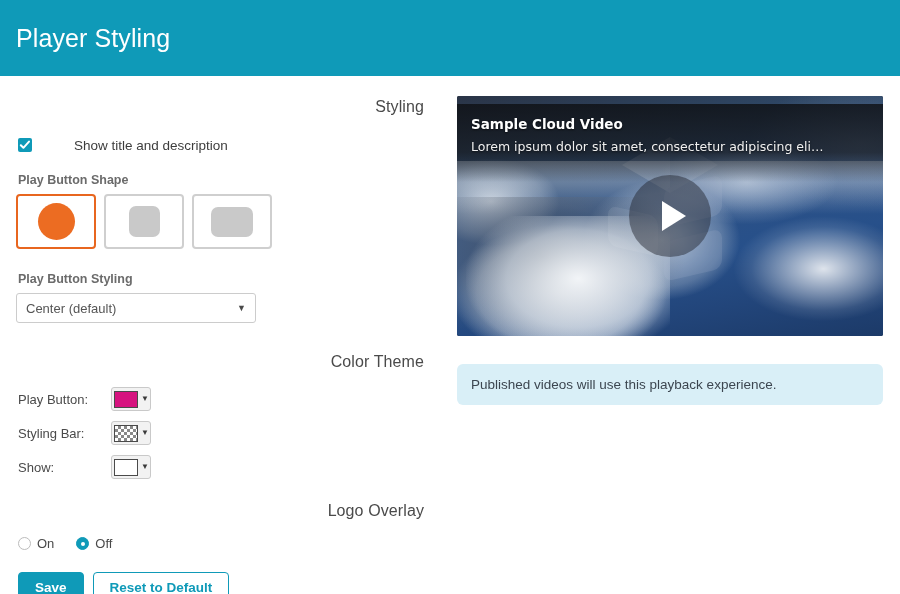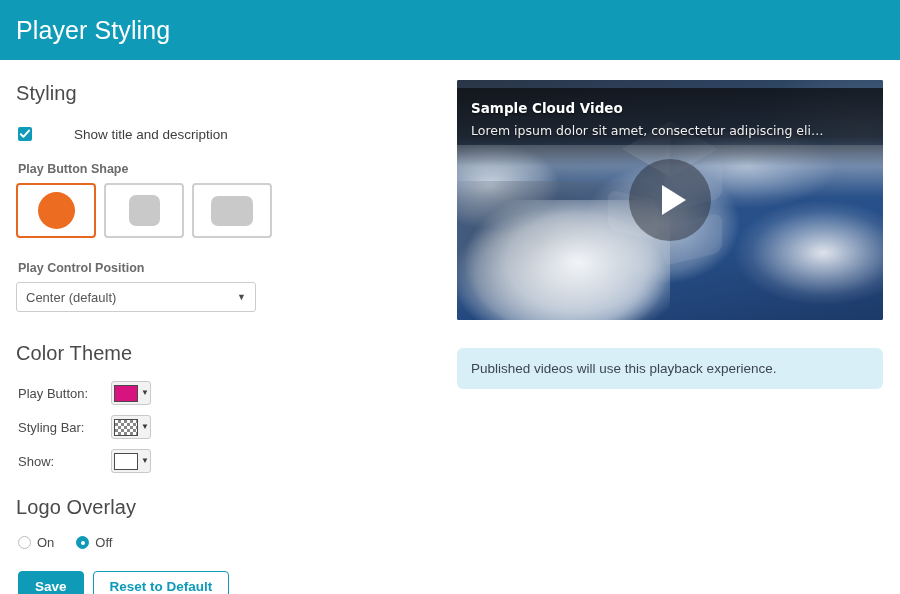--- a/index.html
+++ b/index.html
@@ -9,21 +9,21 @@
     height: 594px;
     background: #ffffff;
     font-family: "Liberation Sans", sans-serif;
     color: #3b3b3b;
     overflow: hidden;
     position: relative;
   }
 
   
   .app-header {
-    height: 60px;
+    height: 76px;
     background: #0f9ab8;
     display: flex;
     align-items: center;
     padding: 8px 16px;
   }
   .app-header h1 {
     margin: 0;
     font-size: 25px;
     font-weight: 400;
     color: #ffffff;
@@ -40,25 +40,26 @@
     width: 440px;
     padding: 22px 16px 0 16px;
   }
   .col-right {
     flex: 1;
     padding: 20px 17px 0 17px;
   }
 
   
   .section-title {
-    font-size: 20px;
+    font-size: 16px;
     font-weight: 400;
     color: #4a4a4a;
     margin: 0 0 22px 0;
     letter-spacing: 0.1px;
+    text-align: right;
   }
   .section-title.tight { margin-bottom: 16px; }
 
   
   .check-row {
     display: flex;
     align-items: flex-start;
     margin: 0 0 20px 2px;
     gap: 35px;
   }
@@ -376,21 +377,21 @@
         <span class="glyph-circle"></span>
       </div>
       <div class="shape-opt">
         <span class="glyph-rsquare"></span>
       </div>
       <div class="shape-opt">
         <span class="glyph-rrect"></span>
       </div>
     </div>
 
-    <div class="field-label">Play Control Position</div>
+    <div class="field-label">Play Button Styling</div>
     <div class="select-box">
       <span>Center (default)</span>
       <span class="caret">▼</span>
     </div>
 
     <h2 class="section-title tight">Color Theme</h2>
 
     <div class="color-row">
       <span class="cr-label">Play Button:</span>
       <span class="swatch-btn">

